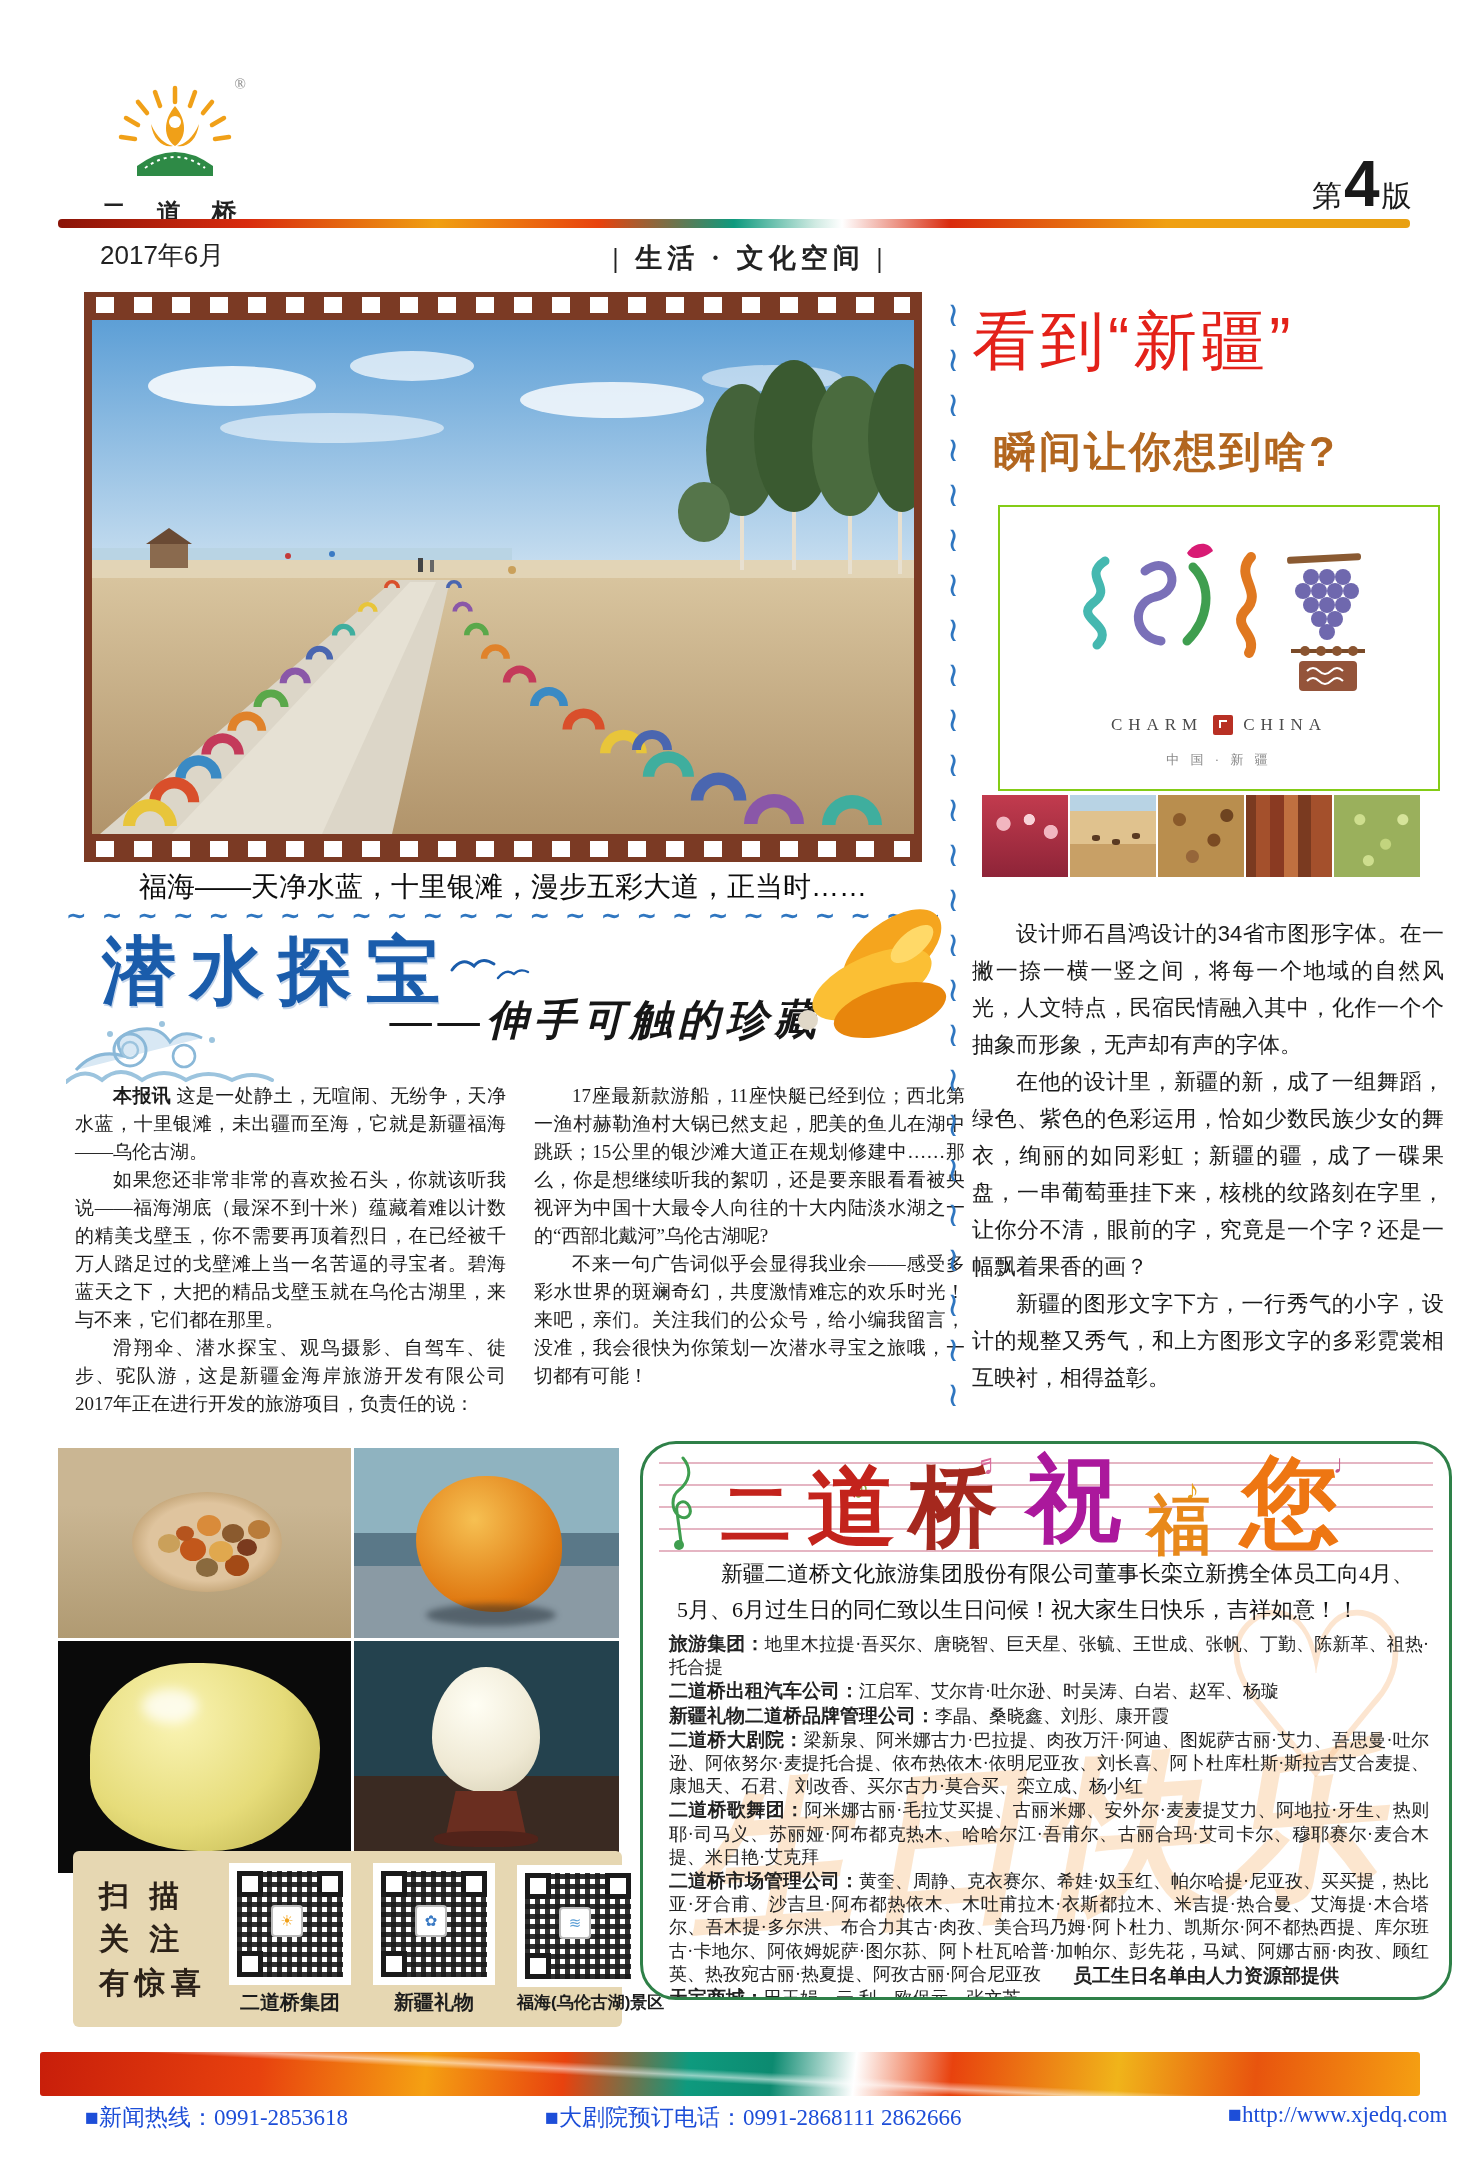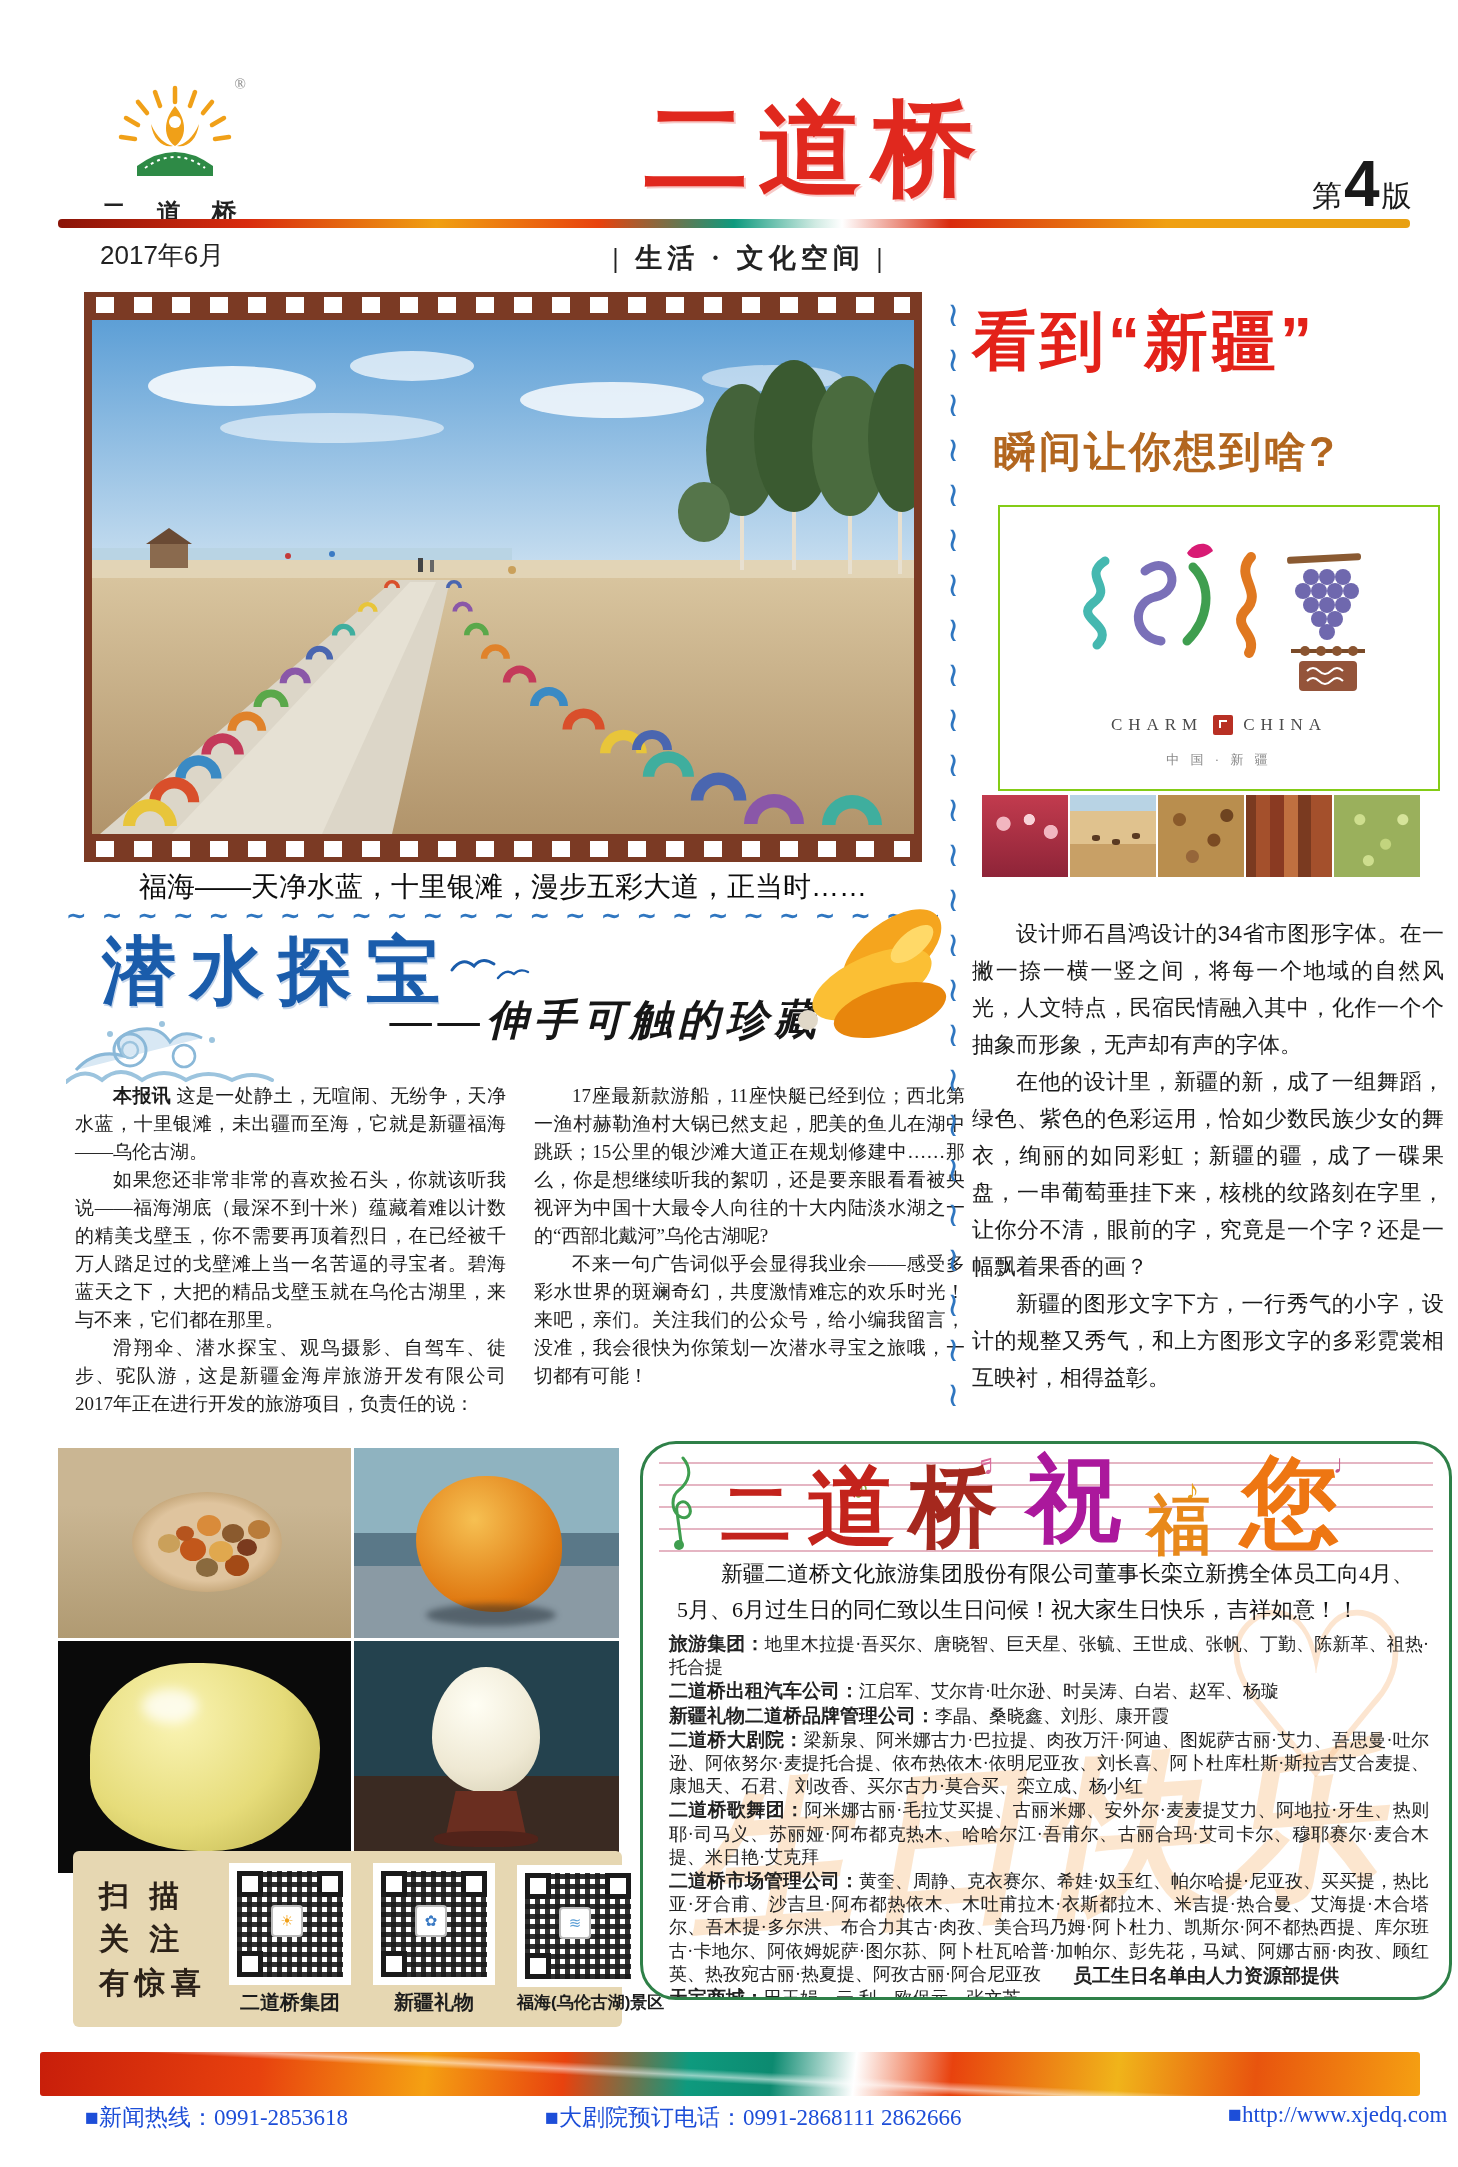--- a/index.html
+++ b/index.html
@@ -100,21 +100,21 @@
   .qr-core{position:absolute;left:42px;top:42px;width:28px;height:28px;background:#fff;
            border:2px solid #bbb;border-radius:4px;display:flex;align-items:center;justify-content:center;
            font-size:15px;}
   .qr-label{margin-top:4px;font-size:20px;font-weight:bold;color:#1c1c1c;
             font-family:"Liberation Sans","DejaVu Sans",sans-serif;white-space:nowrap;}
   .qr-label.small{font-size:17px;}
 
   
   .v-divider{left:938px;top:292px;width:30px;height:1145px;color:#2f76c0;font-size:34px;line-height:45px;
              text-align:center;font-family:"DejaVu Sans",sans-serif;white-space:pre-line;overflow:hidden;}
-  .rc-head1{left:972px;top:298px;font-size:64px;font-weight:bold;color:#e32119;letter-spacing:4px;
+  .rc-head1{left:972px;top:298px;font-size:64px;font-weight:normal;color:#e32119;letter-spacing:4px;
             font-family:"Liberation Sans","DejaVu Sans",sans-serif;}
   .rc-head2{left:994px;top:424px;font-size:42px;font-weight:bold;color:#b2661f;letter-spacing:3px;
             font-family:"Liberation Sans","DejaVu Sans",sans-serif;}
   .logo-box{left:998px;top:505px;width:438px;height:282px;background:#fff;border:2px solid #84cc16;
             text-align:center;}
   .charm-line{margin-top:8px;display:flex;align-items:center;justify-content:center;gap:10px;
               font-size:17px;letter-spacing:6px;color:#4a4a4a;}
   .seal{width:20px;height:20px;background:#b83024;border-radius:2px;
         background-image:linear-gradient(#fff 0 2px,transparent 2px),linear-gradient(90deg,#fff 0 2px,transparent 2px);
         background-size:8px 8px;background-position:6px 5px;background-repeat:no-repeat;}
@@ -202,21 +202,20 @@
       <path d="M64 26 C52 40 52 58 64 66 C76 58 76 40 64 26" fill="#f0a018"></path>
       <path d="M40 44 C46 58 54 64 62 66 C52 68 42 60 40 44" fill="#f0a018"></path>
       <path d="M88 44 C82 58 74 64 66 66 C76 68 86 60 88 44" fill="#f0a018"></path>
       <circle cx="64" cy="42" r="6" fill="#ffffff"></circle>
       <path d="M26 86 Q64 58 102 86 L102 96 L26 96 Z" fill="#2e8a46"></path>
       <path d="M34 88 Q64 66 94 88" stroke="#ffffff" stroke-width="2" fill="none" stroke-dasharray="3 4"></path>
     </svg>
     <div class="logo-cn">二 道 桥</div>
   </div>
 
-  <div class="abs masthead">二道桥</div>
 
   <div class="abs edition">
     <span class="sm">第</span>
     <span class="num">4</span>
     <span class="sm">版</span>
   </div>
 
   <div class="abs header-rule"></div>
   <div class="abs date">2017年6月</div>
   <div class="abs tagline">| 生活 · 文化空间 |</div>

